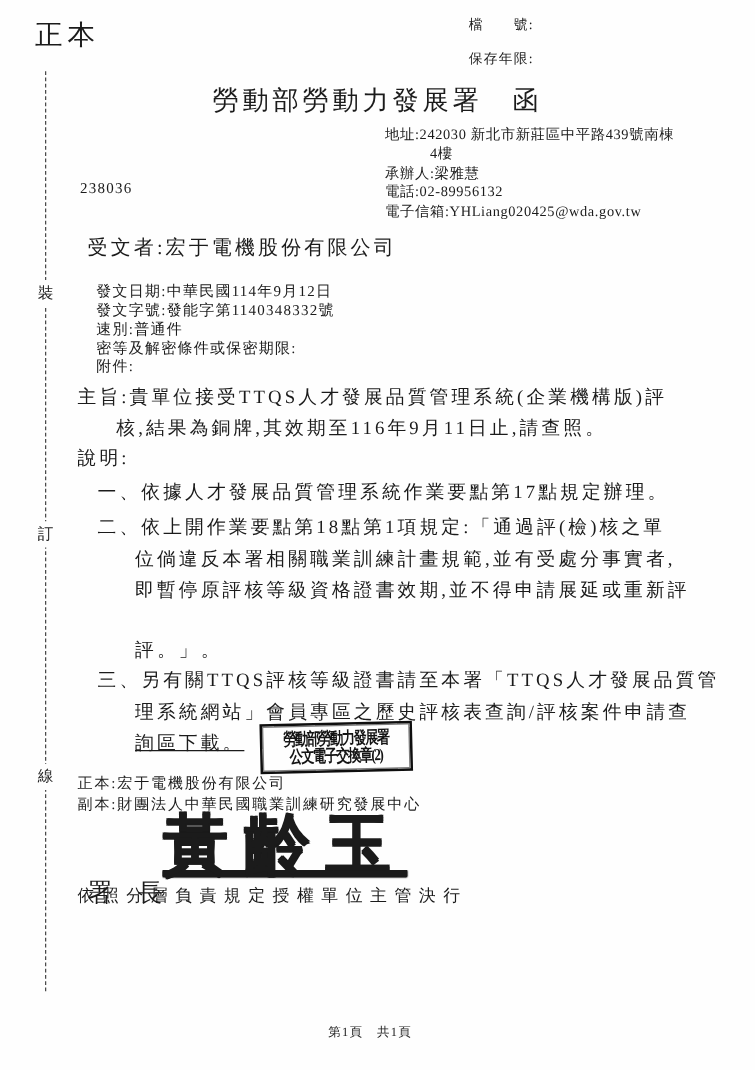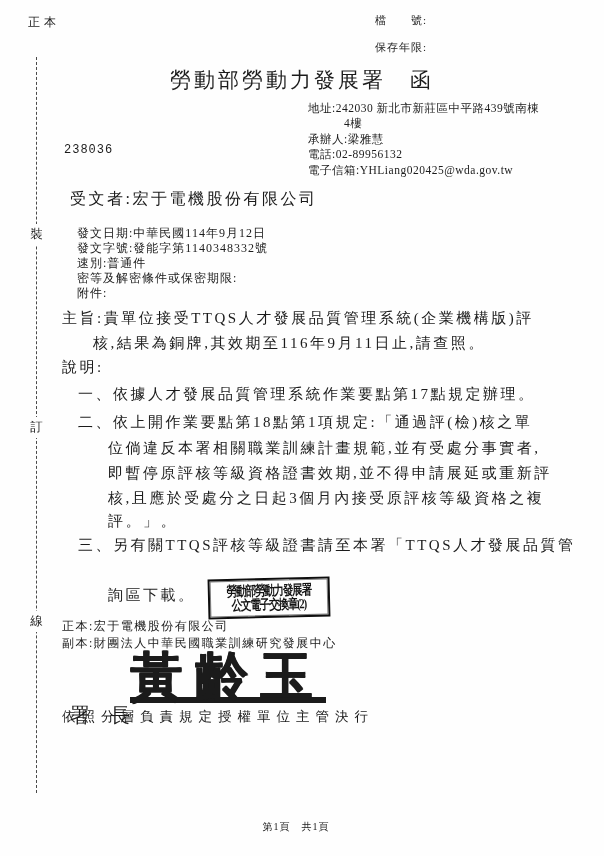--- a/index.html
+++ b/index.html
@@ -5,25 +5,25 @@
   html,body{margin:0;padding:0;background:#ffffff;}
   .page{
     position:relative;
     width:604px;height:856px;
     background:#fefefe;
     overflow:hidden;
     font-family:"Liberation Serif","DejaVu Serif",serif;
     color:#1b1b1b;
   }
   .t{position:absolute;white-space:nowrap;line-height:1.1;}
-  .copy{font-size:12px;letter-spacing:4px;text-align:center;}
+  .copy{font-size:22px;letter-spacing:4px;text-align:center;}
   .tiny{font-size:11px;letter-spacing:1px;}
   .title{font-size:21px;letter-spacing:3px;width:100%;text-align:center;font-weight:500;}
   .small{font-size:11.5px;letter-spacing:0.5px;}
-  .addr{font-size:12px;letter-spacing:1px;font-family:Liberation Mono, monospace;}
+  .addr{font-size:12px;letter-spacing:1px;}
   .to{font-size:16px;letter-spacing:2.5px;}
   .meta{font-size:12px;letter-spacing:1px;}
   .body{font-size:15px;letter-spacing:2.5px;}
   .cc{font-size:12px;letter-spacing:1.5px;}
   .sig-title{font-size:20px;letter-spacing:20px;margin-top:40px;}
   .sig-name{
     font-size:52px;letter-spacing:13px;font-weight:900;
     text-shadow:1px 0 0 currentColor,0 1px 0 currentColor,1px 1px 0 currentColor;
   }
   .sig-note{font-size:13.5px;letter-spacing:6px;}
@@ -80,25 +80,25 @@
 
   <div class="t body" style="left:62px;top:310px;">主旨:貴單位接受TTQS人才發展品質管理系統(企業機構版)評</div>
   <div class="t body" style="left:93px;top:335px;">核,結果為銅牌,其效期至116年9月11日止,請查照。</div>
 
   <div class="t body" style="left:62px;top:359px;">說明:</div>
   <div class="t body" style="left:78px;top:386px;">一、依據人才發展品質管理系統作業要點第17點規定辦理。</div>
 
   <div class="t body" style="left:78px;top:414px;">二、依上開作業要點第18點第1項規定:「通過評(檢)核之單</div>
   <div class="t body" style="left:108px;top:440px;">位倘違反本署相關職業訓練計畫規範,並有受處分事實者,</div>
   <div class="t body" style="left:108px;top:465px;">即暫停原評核等級資格證書效期,並不得申請展延或重新評</div>
-  <div class="t body" style="left:108px;top:490px;">核,且應於受處分之日起3個月內接受原評核等級資格之複</div>
   <div class="t body" style="left:108px;top:513px;">評。」。</div>
 
   <div class="t body" style="left:78px;top:537px;">三、另有關TTQS評核等級證書請至本署「TTQS人才發展品質管</div>
-  <div class="t body" style="left:108px;top:587px;">詢區下載。</div>
+  <div class="t body" style="left:108px;top:562px;">理系統網站」會員專區之歷史評核表查詢/評核案件申請查</div>
+  <div class="t body" style="left:108px;top:587px;text-decoration:underline;">詢區下載。</div>
 
   <div class="stamp">
     <span>勞動部勞動力發展署</span>
     <span>公文電子交換章(2)</span>
   </div>
 
   <div class="t cc" style="left:62px;top:620px;">正本:宏于電機股份有限公司</div>
   <div class="t cc" style="left:62px;top:637px;">副本:財團法人中華民國職業訓練研究發展中心</div>
 
   <div class="t sig-title" style="left:70px;top:664px;">署長</div>

